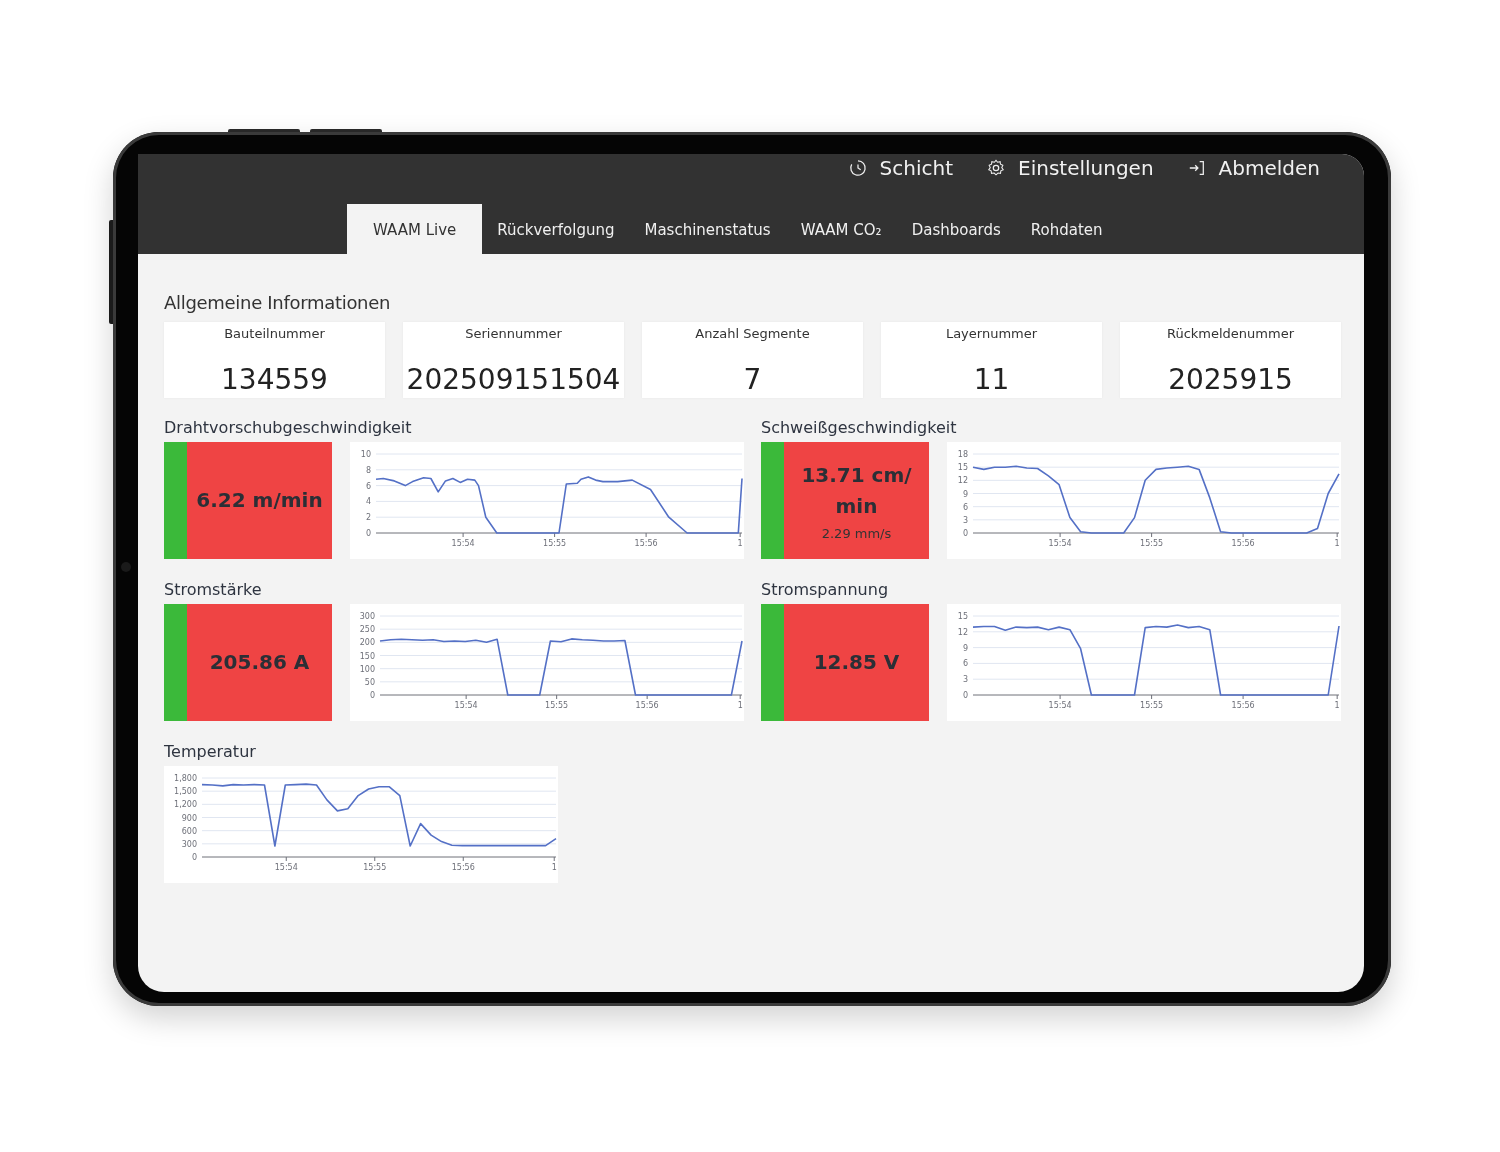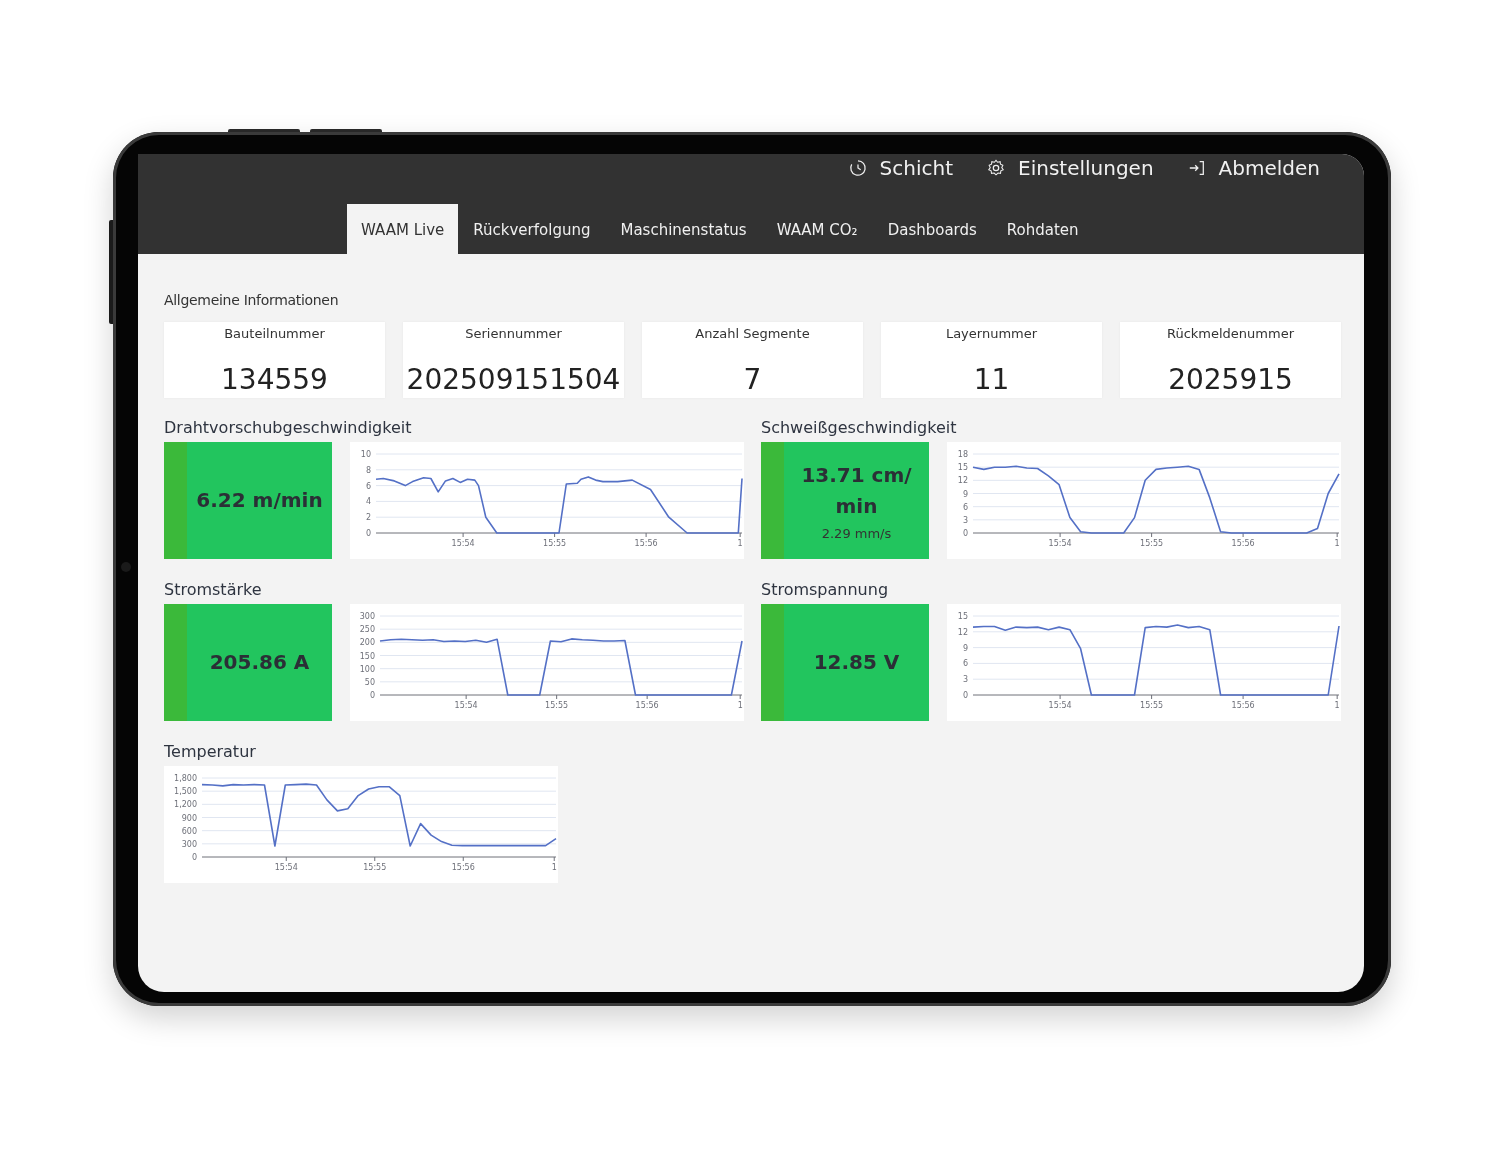--- a/index.html
+++ b/index.html
@@ -28,34 +28,34 @@
   .logo-green { font-family: "Liberation Sans", sans-serif; font-size: 36px; letter-spacing: -1px; line-height: 36px; color: #fff; }
   .logo-waam { font-family: "Liberation Sans", sans-serif; font-weight: bold; font-size: 46px; line-height: 42px; letter-spacing: 1px; color: #fff; }
   .logo-mark { position: absolute; left: 106px; top: 0px; }
 
   .top-actions { position: absolute; right: 44px; top: 24px; display: flex; gap: 34px; }
   .top-action { display: flex; align-items: center; gap: 13px; color: #f1f1f1; font-size: 20px; cursor: pointer; }
   .top-action svg { width: 18px; height: 18px; }
 
   .tabs { position: absolute; left: 234px; top: 72px; display: flex; height: 50px; }
   .tab { padding: 0 15px; height: 50px; line-height: 52px; color: #f0f0f0; font-size: 15px; cursor: pointer; white-space: nowrap; }
-  .tab.active { background: #f3f3f3; color: #333; padding: 0 14px; }
+  .tab.active { background: #f3f3f3; color: #333; padding: 0 26px; }
 
   .content { position: absolute; left: 26px; top: 100px; width: 1178px; }
-  .section-title { position: absolute; left: 0; top: 38px; font-size: 14px; color: #333; letter-spacing: -0.3px; }
+  .section-title { position: absolute; left: 0; top: 38px; font-size: 18px; color: #333; letter-spacing: -0.3px; }
 
   .info-row { position: absolute; left: 0; top: 68px; display: flex; gap: 18px; }
   .info-card { width: 221px; height: 76px; background: #fff; text-align: center; box-shadow: 0 0 2px rgba(0,0,0,0.06); }
   .info-label { font-size: 13px; color: #333; margin-top: 4px; }
   .info-value { font-size: 28px; color: #222; margin-top: 22px; }
 
   .metric { position: absolute; }
   .metric-title { font-size: 16px; color: #2e3440; height: 24px; }
   .metric-body { display: flex; gap: 18px; }
-  .value-card { width: 168px; height: 117px; background: #22c55e; display: flex; align-items: center; }
+  .value-card { width: 168px; height: 117px; background: #ef4444; display: flex; align-items: center; }
   .green-bar { width: 23px; height: 100%; background: #3bb93a; }
   .value-inner { flex: 1; display: flex; flex-direction: column; align-items: center; justify-content: center; text-align: center; }
   .value-main { font-weight: bold; font-size: 20px; color: #2b2f36; line-height: 31px; }
   .value-sub { font-size: 13px; color: #333; margin-top: 4px; }
   .chart-card { width: 394px; height: 117px; background: #fff; position: relative; }
   .chart-card svg { position: absolute; left: 0; top: 0; }
 </style>
 </head>
 <body>
 

